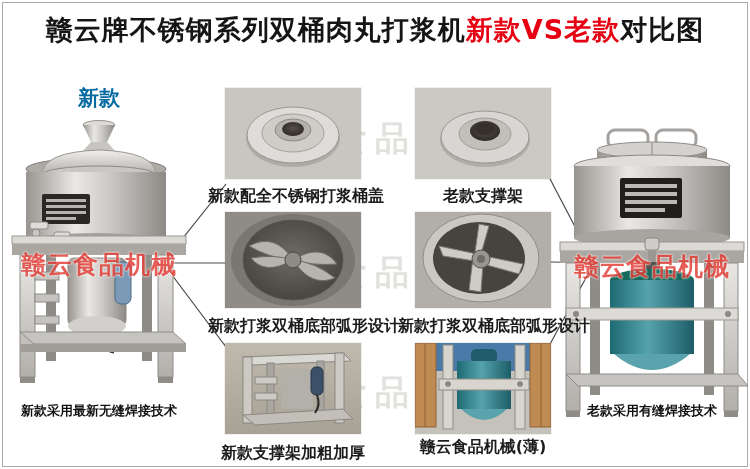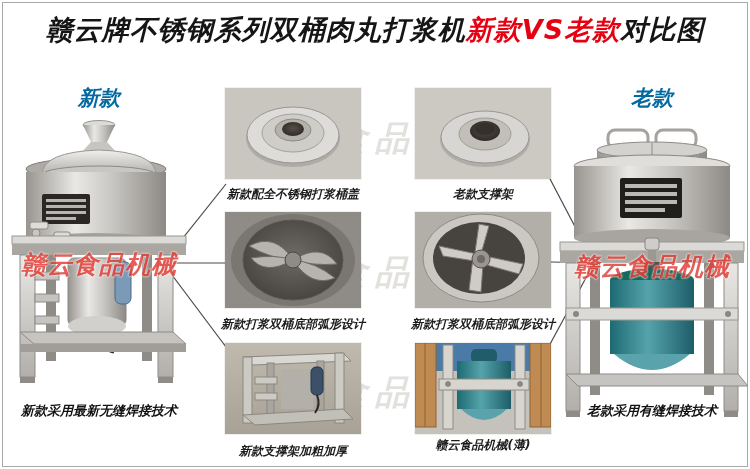--- a/index.html
+++ b/index.html
@@ -1,27 +1,27 @@
 <!DOCTYPE html>
 <html><head>
 <meta charset="utf-8">
 <style>
   html,body{margin:0;padding:0;background:#fff;font-family:"DejaVu Sans","Liberation Sans",sans-serif;}
-  .canvas{position:relative;width:750px;height:469px;background:#fff;overflow:hidden;font-style:italic;}
+  .canvas{position:relative;width:750px;height:469px;background:#fff;overflow:hidden;}
   .frame-border{position:absolute;inset:2px;border:1px solid #a9a9a9;pointer-events:none;}
   .title{position:absolute;top:12px;left:0;width:750px;text-align:center;font-size:27px;font-weight:800;color:#151515;letter-spacing:1px;white-space:nowrap;}
   .title .hl{color:#e60012;}
   .side-label{position:absolute;font-size:21px;font-weight:800;color:#0369a1;text-align:center;}
   .lbl-new{left:6px;top:84px;width:186px;}
   .lbl-old{left:556px;top:84px;width:192px;}
   .machine{position:absolute;}
   .m-left{left:6px;top:112px;width:186px;height:302px;}
   .m-right{left:556px;top:112px;width:192px;height:305px;}
   .photo{position:absolute;width:136px;box-shadow:0 0 0 1px rgba(0,0,0,0.06);}
-  .caption{position:absolute;width:170px;text-align:center;font-size:12px;font-weight:600;color:#1c1c1c;white-space:nowrap;}
+  .caption{position:absolute;width:170px;text-align:center;font-size:16px;font-weight:600;color:#1c1c1c;white-space:nowrap;}
   .cap-l{left:208px;}
   .cap-r{left:398px;}
   .bottom-caption{position:absolute;top:402px;text-align:center;font-size:13px;font-weight:700;color:#111;white-space:nowrap;}
   .bc-left{left:6px;width:186px;}
   .bc-right{left:556px;width:192px;}
   .wm-red{position:absolute;font-size:25px;font-weight:800;color:#e2423a;opacity:.85;letter-spacing:1px;text-align:center;white-space:nowrap;text-shadow:0 0 2px #fff,0 0 2px #fff;pointer-events:none;}
   .wm-light{position:absolute;left:212px;width:326px;text-align:center;font-size:34px;font-weight:800;letter-spacing:8px;color:rgba(190,188,182,0.45);text-shadow:1px 1px 1px rgba(255,255,255,0.85);white-space:nowrap;pointer-events:none;}
   .lines{position:absolute;left:0;top:0;pointer-events:none;}
 </style>
 </head>
@@ -69,21 +69,20 @@
     </defs>
   </svg>
 
   <div class="frame-border"></div>
 
   <div class="title">
     <span>赣云牌不锈钢系列双桶肉丸打浆机</span><span class="hl">新款VS老款</span><span>对比图</span>
   </div>
 
   <div class="side-label lbl-new">新款</div>
-  <div class="side-label lbl-old">老款</div>
 
   <svg class="lines" width="750" height="469">
     <g stroke="#4a4a4a" stroke-width="1.2" fill="none">
       <path d="M163,263 L226,184"></path>
       <path d="M163,263 L225,263"></path>
       <path d="M163,263 L226,347"></path>
       <path d="M594,263 L549,177"></path>
       <path d="M594,263 L551,262"></path>
       <path d="M594,263 L549,346"></path>
     </g>

